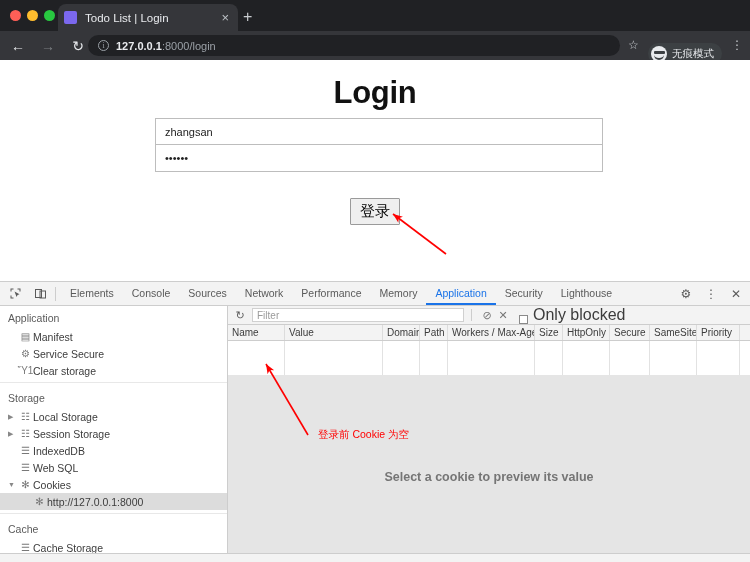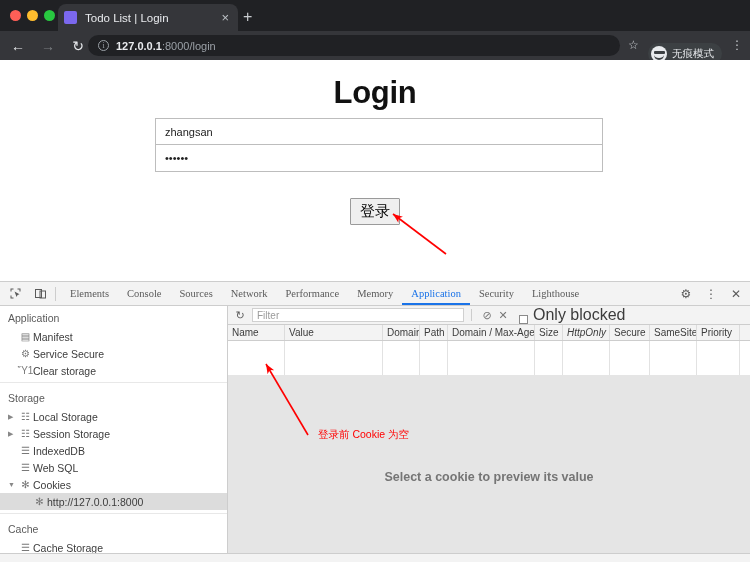--- a/index.html
+++ b/index.html
@@ -61,21 +61,21 @@
                background:#efefef; border:1px solid #9a9a9a; border-radius:1px; padding:3px 9px; cursor:pointer; }
 
   
   .anno-svg { position:absolute; inset:0; width:750px; height:562px; pointer-events:none; }
   .anno-text { position:absolute; color:#f00; font-size:10.5px; white-space:nowrap; }
 
   
   .devtools { position:absolute; top:281px; left:0; width:750px; height:281px; background:#fff;
               border-top:1px solid #cdcdcd; }
   .dt-tabbar { position:absolute; top:0; left:0; width:750px; height:24px; background:#f3f3f3;
-               border-bottom:1px solid #cdcdcd; display:flex; align-items:center;font-family:Liberation Serif, serif; }
+               border-bottom:1px solid #cdcdcd; display:flex; align-items:center; }
   .dt-iconbtn { width:20px; height:20px; margin-left:5px; display:flex; align-items:center; justify-content:center; cursor:pointer; }
   .dt-sep { width:1px; height:14px; background:#cdcdcd; margin:0 5px; }
   .dt-tab { font-size:10.5px; color:#5a5a5a; padding:0 9px; height:23px; line-height:23px; cursor:pointer; white-space:nowrap; }
   .dt-tab.active { color:#1a73e8; box-shadow: inset 0 -2px 0 #1a73e8; }
   .dt-right { position:absolute; right:4px; top:0; height:24px; display:flex; align-items:center; }
   .dt-right .dt-iconbtn { color:#5a5a5a; font-size:12px; }
 
   .dt-body { position:absolute; top:24px; left:0; width:750px; height:257px; display:flex; }
   .dt-sidebar { width:228px; height:257px; background:#fff; border-right:1px solid #cdcdcd;
                 overflow:hidden; position:relative; }
@@ -268,23 +268,23 @@
             <span>Only blocked</span>
           </div>
         </div>
 
         <div class="ck-table">
           <div class="ck-head" id="ck-head">
               <div class="ck-th" style="width: 57px;">Name</div>
               <div class="ck-th" style="width: 98px;">Value</div>
               <div class="ck-th" style="width: 37px;">Domain</div>
               <div class="ck-th" style="width: 28px;">Path</div>
-              <div class="ck-th" style="width: 87px;">Domain / Max-Age</div>
+              <div class="ck-th" style="width: 87px;">Workers / Max-Age</div>
               <div class="ck-th" style="width: 28px;">Size</div>
-              <div class="ck-th" style="width: 47px; font-style: italic;">HttpOnly</div>
+              <div class="ck-th" style="width: 47px;">HttpOnly</div>
               <div class="ck-th" style="width: 40px;">Secure</div>
               <div class="ck-th" style="width: 47px;">SameSite</div>
               <div class="ck-th" style="width: 43px;">Priority</div>
             </div>
           <div class="ck-rows" id="ck-rows">
               <div class="ck-cell" style="width: 57px;"></div>
               <div class="ck-cell" style="width: 98px;"></div>
               <div class="ck-cell" style="width: 37px;"></div>
               <div class="ck-cell" style="width: 28px;"></div>
               <div class="ck-cell" style="width: 87px;"></div>

